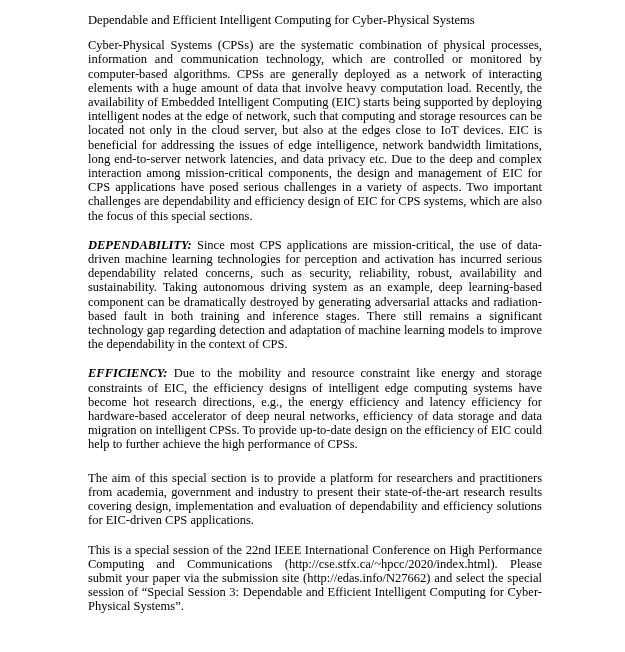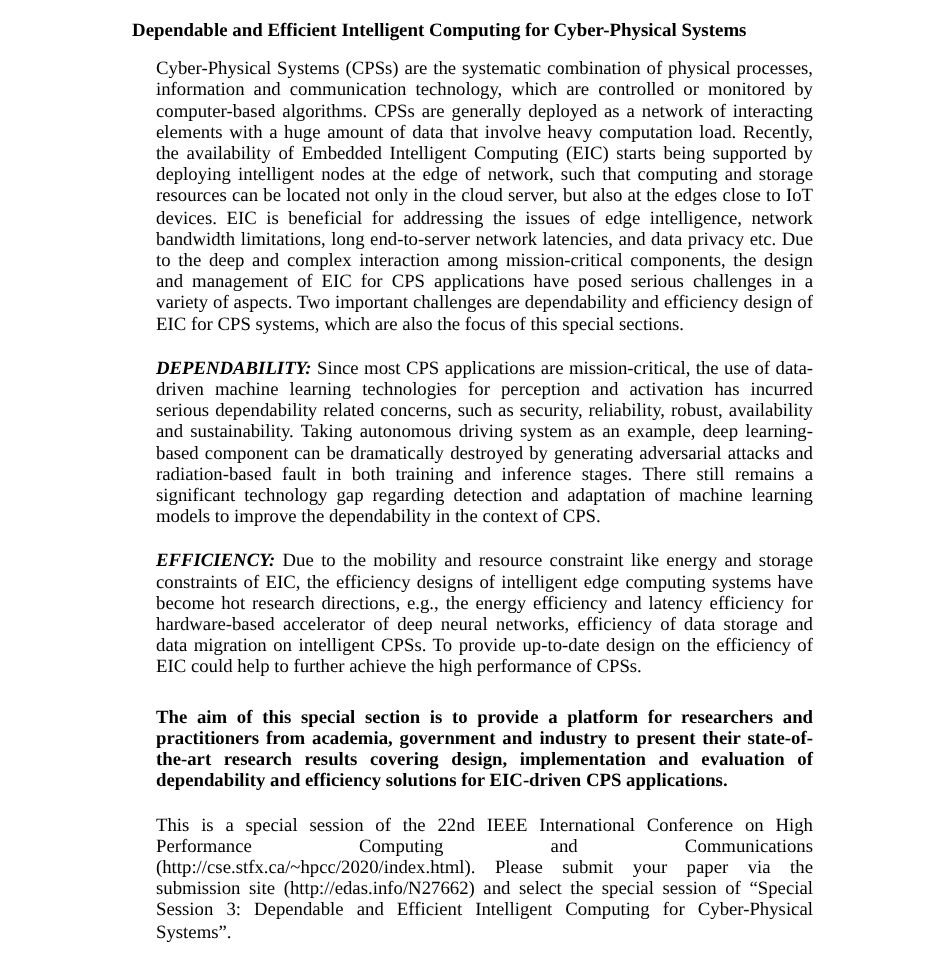--- a/index.html
+++ b/index.html
@@ -16,33 +16,32 @@
     overflow: hidden;
   }
   .page {
     position: absolute;
     left: 88px;
     top: 13px;
     width: 454px;
   }
   .doc-title {
     font-size: 12.6px;
-    font-weight: bold;
+    font-weight: normal;
     line-height: 14.2px;
     margin: 0 0 11px 0;
   }
   .para {
     font-size: 12.5px;
     line-height: 14.2px;
     text-align: justify;
-    margin: 0 0 15px 16px;
+    margin: 0 0 15px 0;
   }
   .para.gap-large {
     margin-top: 19px;
-    font-weight: bold;
   }
   .para strong {
     font-weight: bold;
     font-style: italic;
   }
 </style>
 </head>
 <body>
 
 <div class="page">

